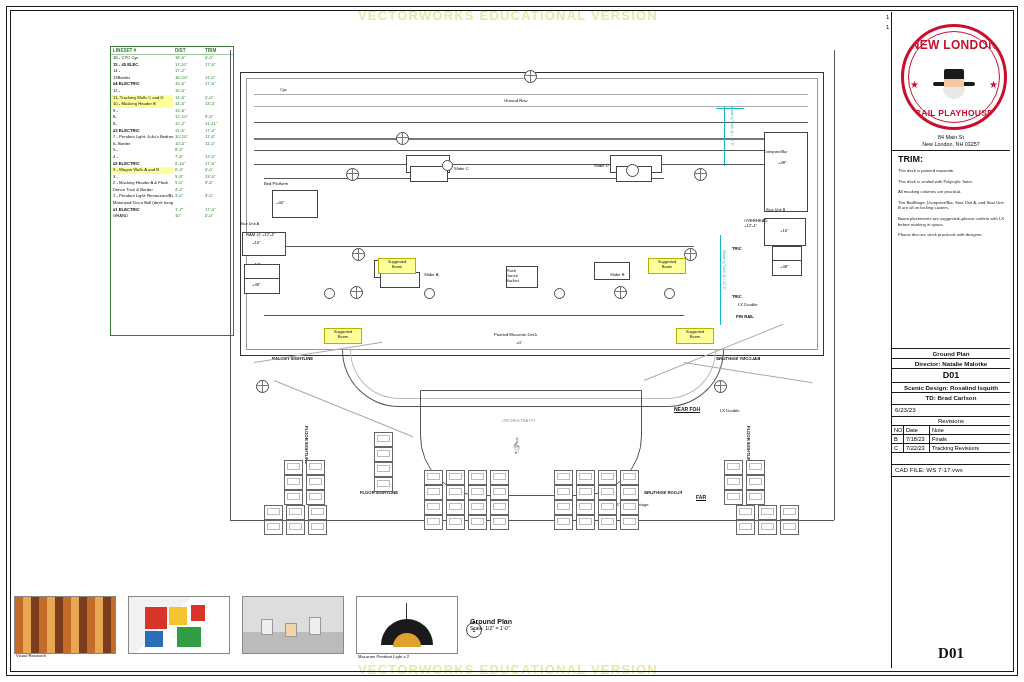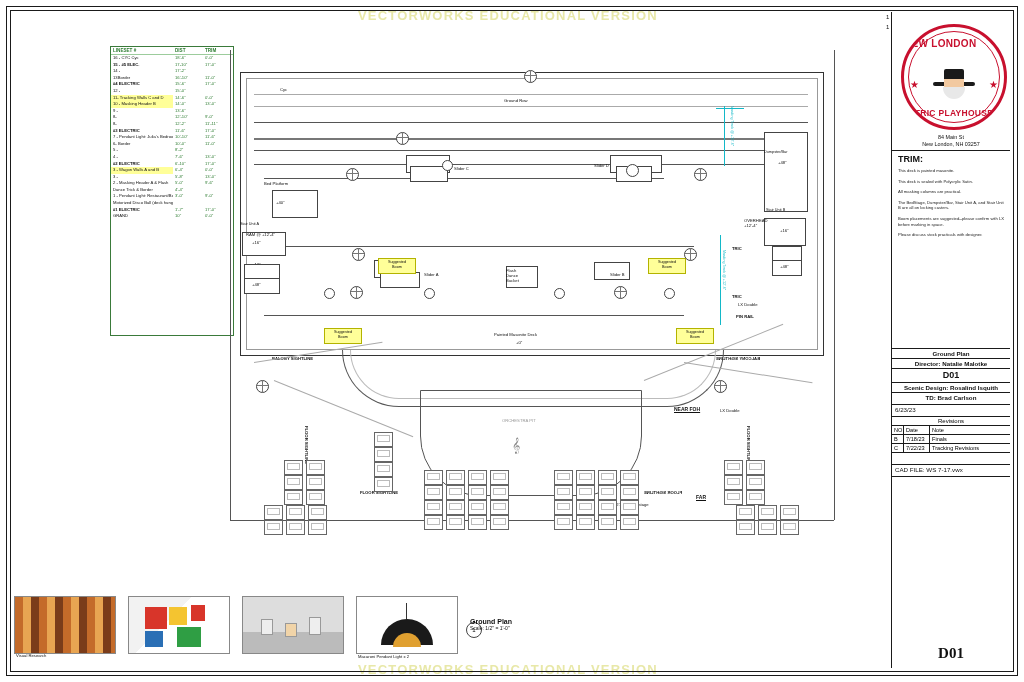--- a/index.html
+++ b/index.html
@@ -10,21 +10,21 @@
   .wm.bot{left:358px;top:662px;}
   .border-outer{position:absolute;left:6px;top:6px;width:1010px;height:668px;border:1px solid #1a1a1a;}
   .border-inner{position:absolute;left:10px;top:10px;width:1002px;height:660px;border:1px solid #1a1a1a;}
 
   
   .titleblock{position:absolute;right:14px;top:12px;width:118px;height:656px;border-left:1px solid #1a1a1a;}
   .tb-inner{position:absolute;left:0;top:0;width:118px;height:656px;}
   .logo-box{position:absolute;left:6px;top:12px;width:106px;height:106px;}
   .logo-circle{position:absolute;left:3px;top:0;width:100px;height:100px;border-radius:50%;border:3px solid #c8102e;background:#fff;overflow:hidden;}
   .logo-inner{position:absolute;left:4px;top:4px;right:4px;bottom:4px;border-radius:50%;border:1px solid #c8102e;}
-  .logo-top{position:absolute;left:0;right:0;top:11px;text-align:left;font-size:10px;font-weight:bold;color:#c8102e;letter-spacing:.3px;}
+  .logo-top{position:absolute;left:0;right:0;top:11px;text-align:center;font-size:12px;font-weight:bold;color:#c8102e;letter-spacing:.3px;}
   .logo-bot{position:absolute;left:0;right:0;bottom:9px;text-align:center;font-size:8.5px;font-weight:bold;color:#c8102e;letter-spacing:.3px;line-height:9px;}
   .logo-hat{position:absolute;left:50%;top:37px;transform:translateX(-50%);width:42px;height:30px;}
   .logo-hat .brim{position:absolute;left:0;bottom:8px;width:42px;height:4px;background:#1a1a1a;border-radius:2px;}
   .logo-hat .crown{position:absolute;left:11px;bottom:11px;width:20px;height:14px;background:#1a1a1a;border-radius:2px 2px 0 0;}
   .logo-face{position:absolute;left:50%;top:52px;transform:translateX(-50%);width:20px;height:16px;border-radius:0 0 9px 9px;background:#f2c9a0;}
   .logo-beard{position:absolute;left:50%;top:60px;transform:translateX(-50%);width:22px;height:12px;border-radius:0 0 11px 11px;background:#e8e8e8;}
 
   .addr{position:absolute;left:4px;top:122px;width:110px;text-align:center;font-size:5.4px;line-height:7px;color:#111;}
   .tb-rule{position:absolute;left:0;width:118px;border-top:1px solid #1a1a1a;}
 
@@ -505,21 +505,21 @@
       <div class="logo-box">
         <div class="logo-circle">
           <div class="logo-inner"></div>
           <div class="logo-top">NEW LONDON</div>
           <div class="logo-hat">
             <div class="brim"></div>
               <div class="crown"></div>
           </div>
           <div class="logo-face"></div>
           <div class="logo-beard"></div>
-          <div class="logo-bot">TRIC PLAYHOUSE</div>
+          <div class="logo-bot">RAIL PLAYHOUSE</div>
           <div style="position:absolute;left:6px;top:52px;color:#c8102e;font-size:10px;">★</div>
           <div style="position:absolute;right:6px;top:52px;color:#c8102e;font-size:10px;">★</div>
         </div>
       </div>
 
       <div class="addr">
         <div>84 Main St</div>
         <div>New London, NH 03257</div>
       </div>
       <div class="tb-rule" style="top:138px;"></div>

